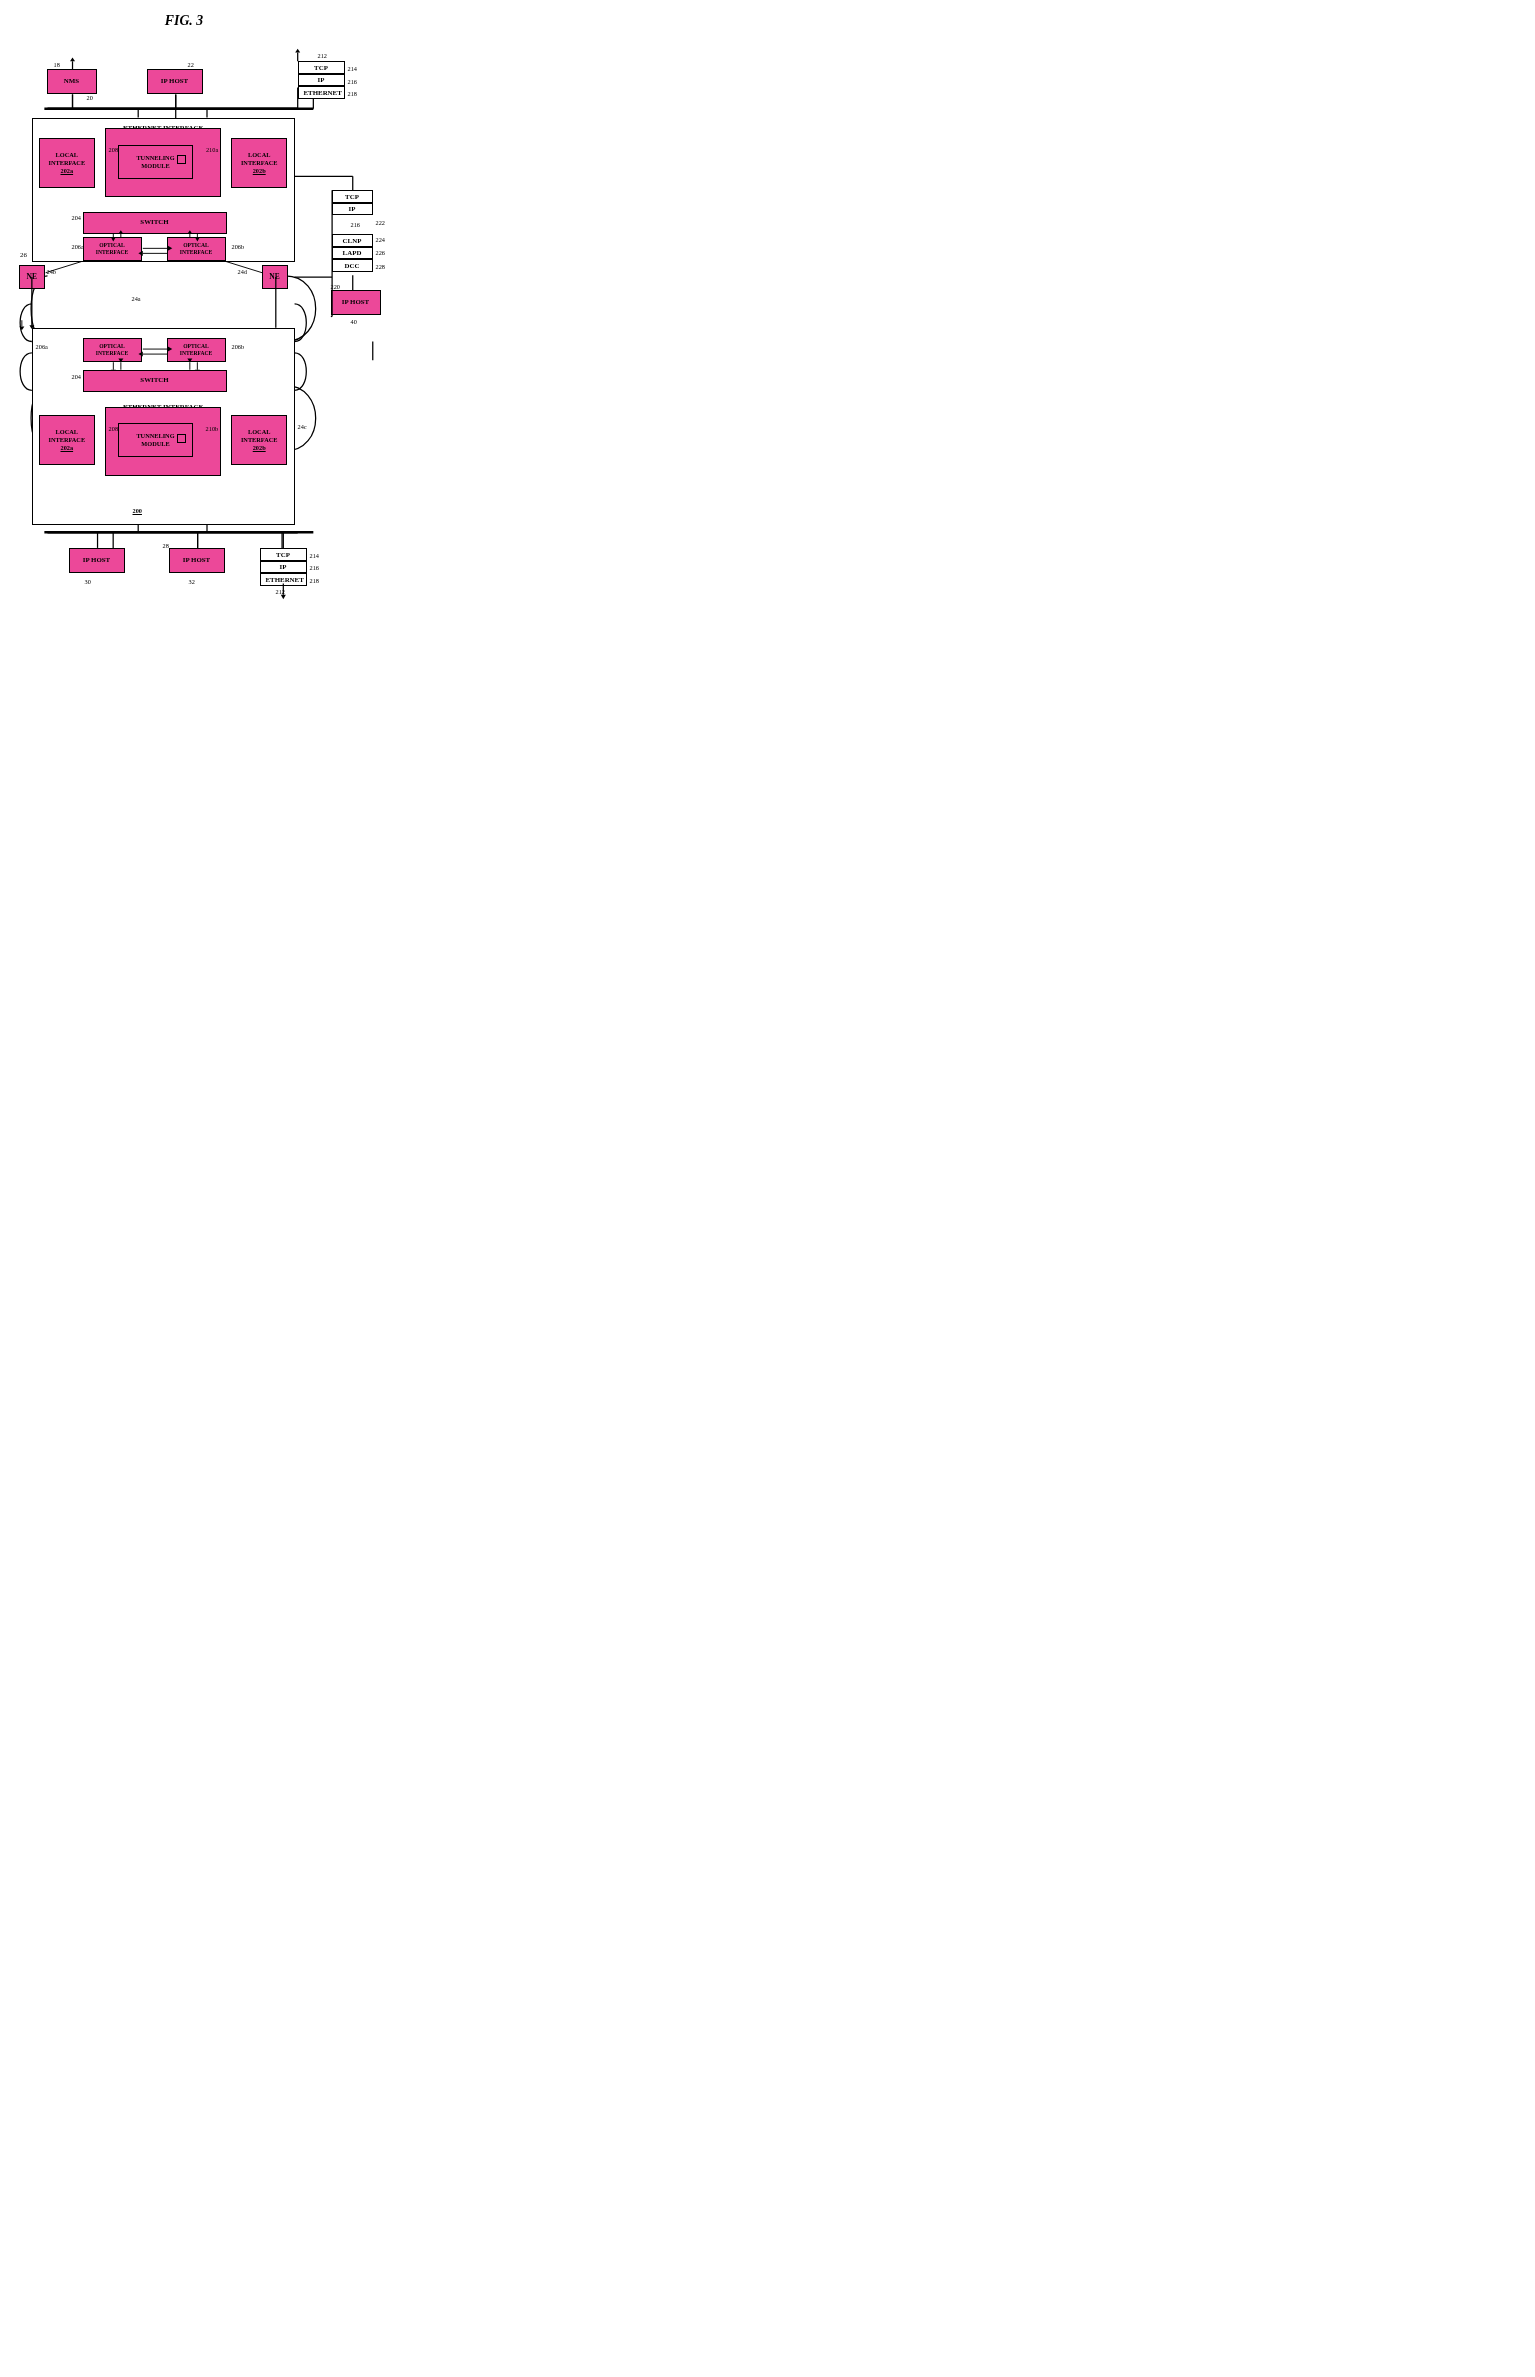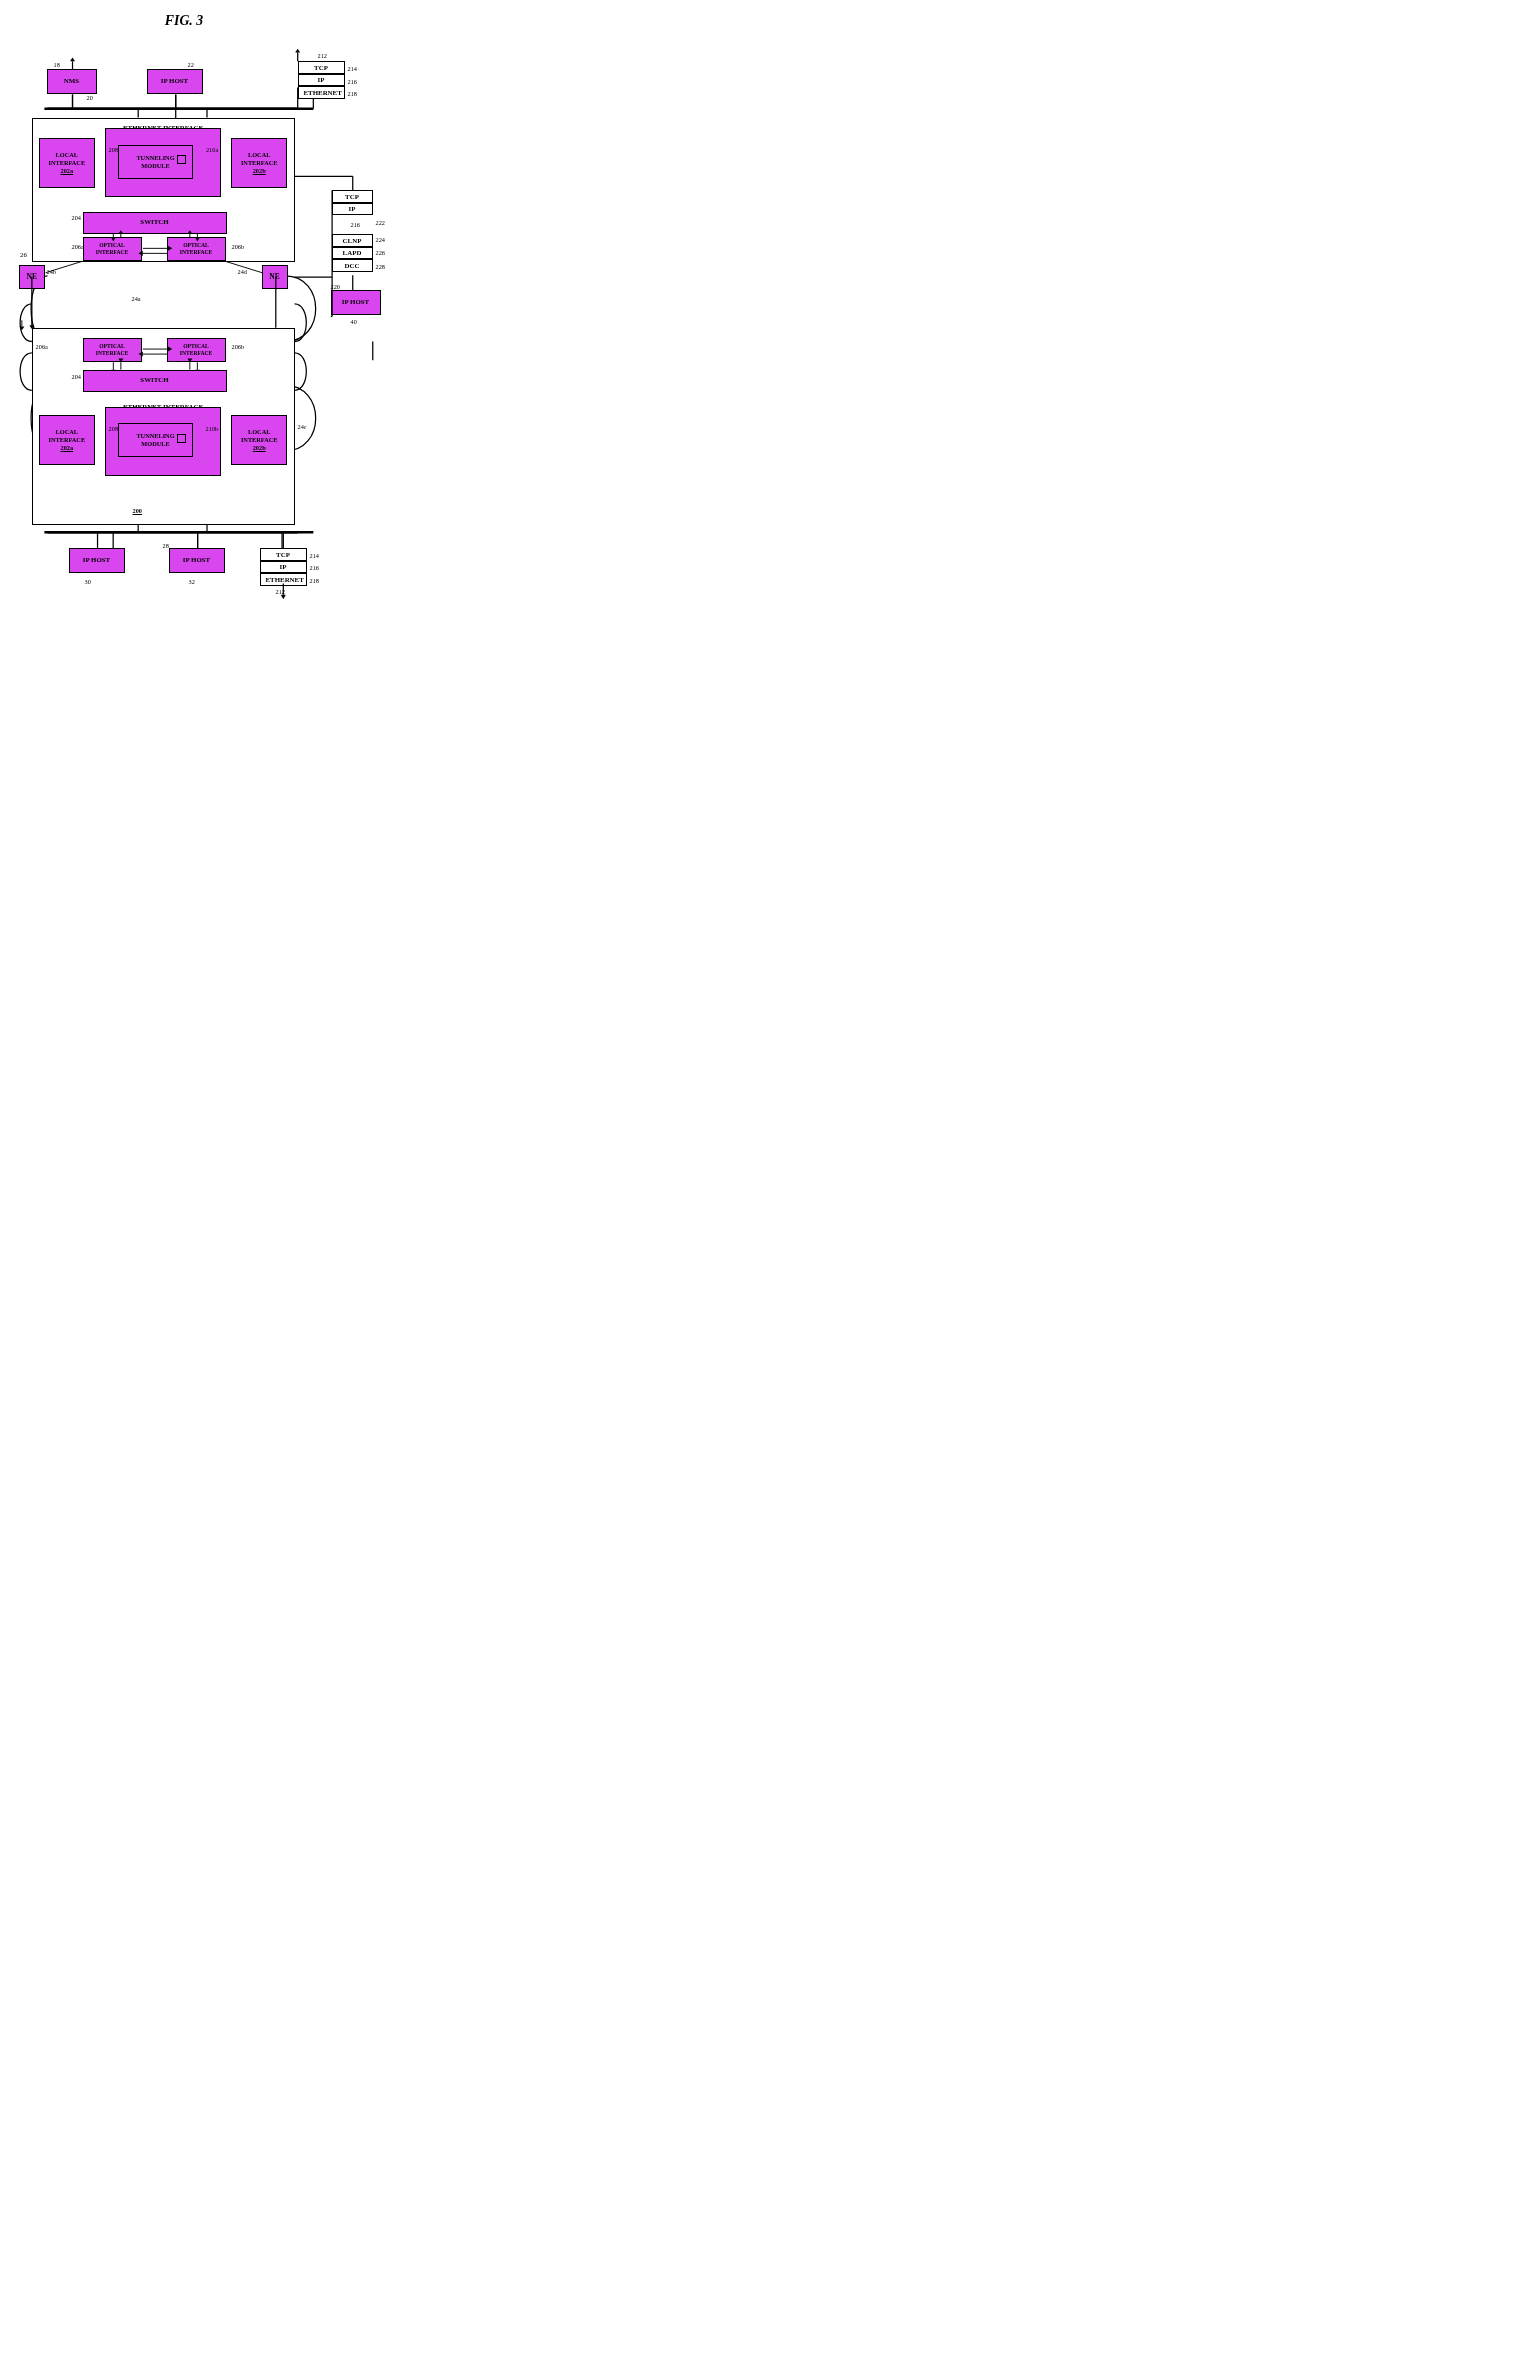--- a/index.html
+++ b/index.html
@@ -24,21 +24,21 @@
     .diagram-container {
       position: relative;
       width: 388px;
       height: 613px;
     }
 
     
     .box {
       position: absolute;
       border: 1.3px solid #000;
-      background: #d946ef;
+      background: #ec4899;
       display: flex;
       align-items: center;
       justify-content: center;
       text-align: center;
       font-size: 6.9px;
       font-weight: bold;
       line-height: 1.3;
     }
 
     .box-label {

